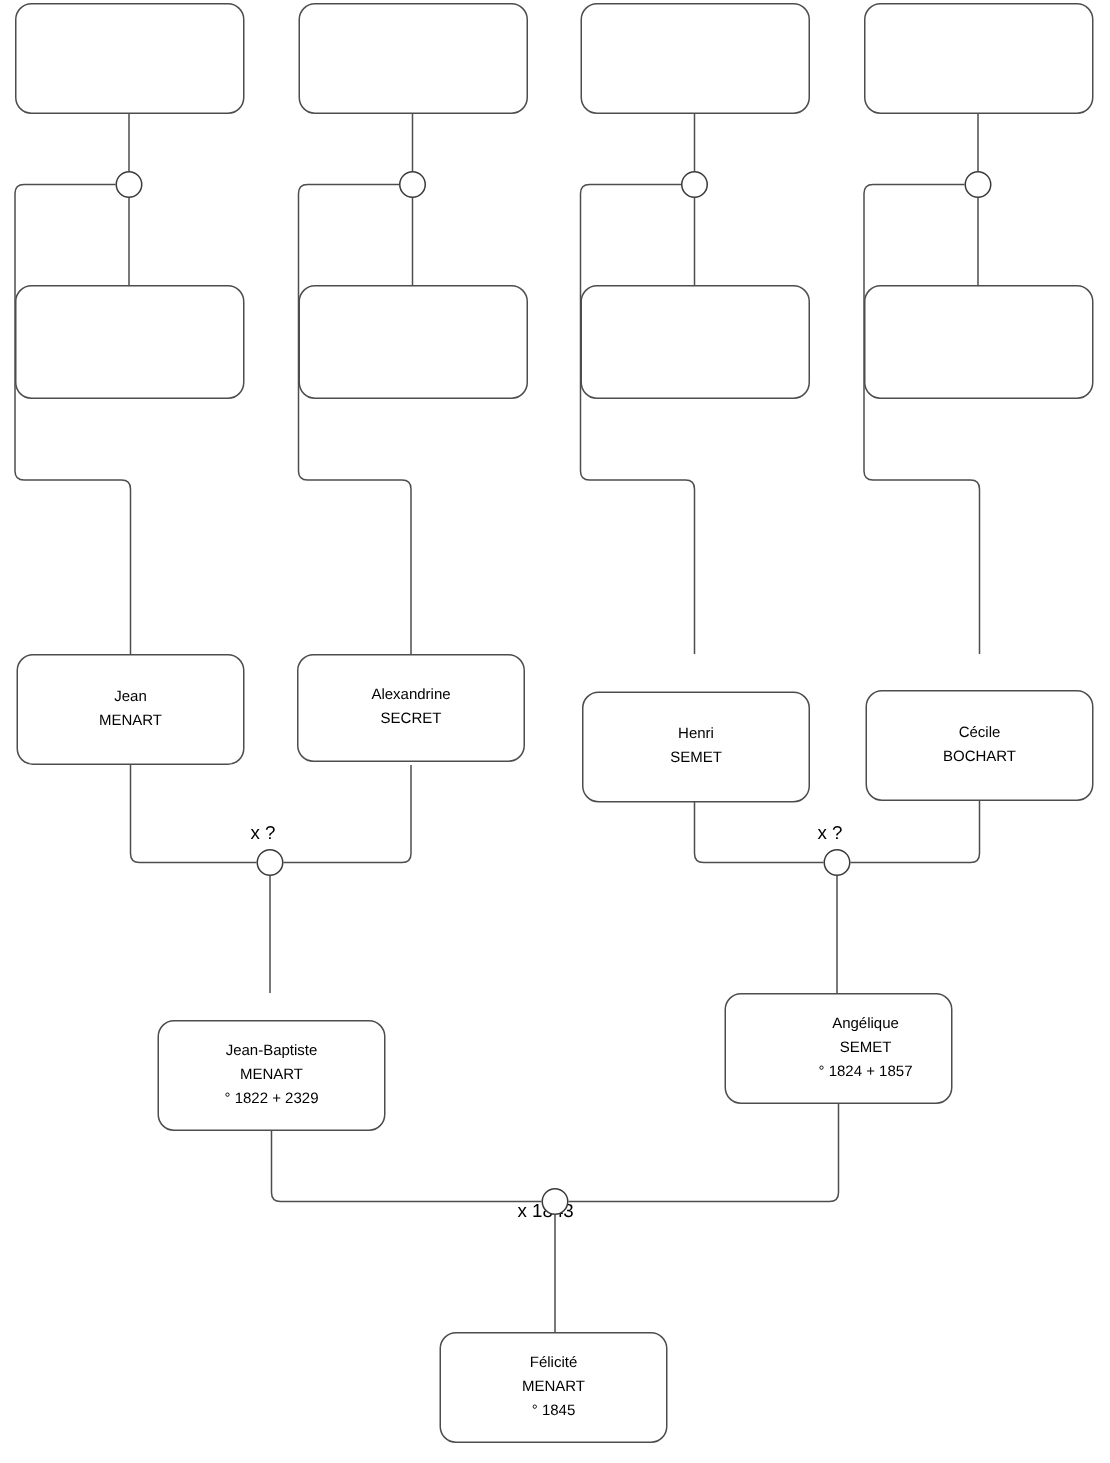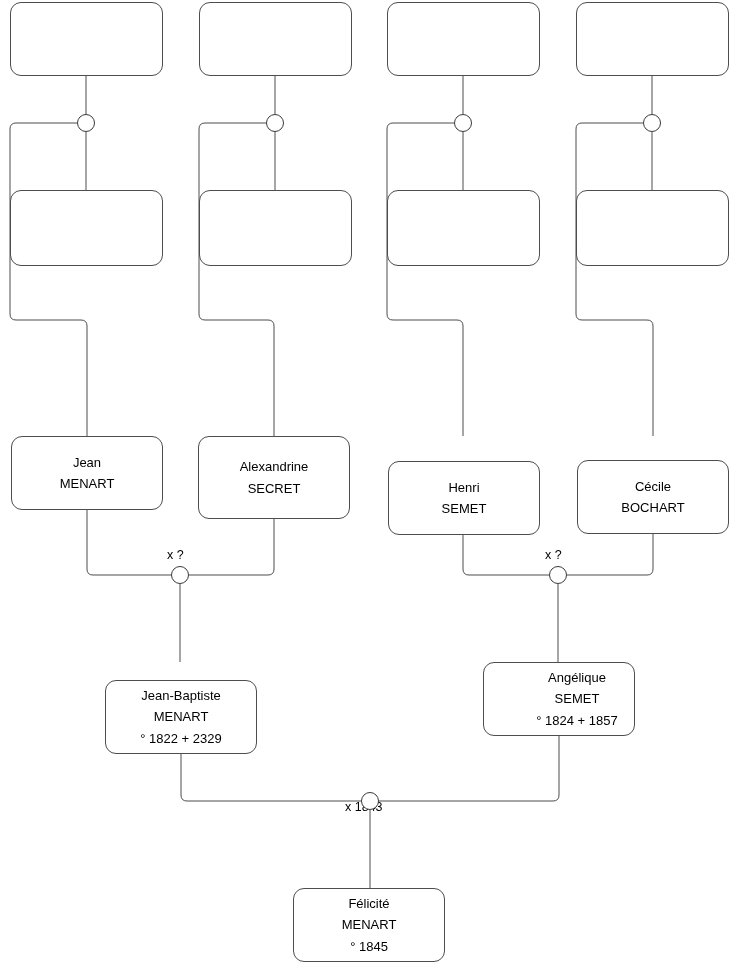--- a/index.html
+++ b/index.html
@@ -31,21 +31,21 @@
     box-sizing: border-box;
     border: 1px solid #4d4d4d;
     border-radius: 11px;
     background: #ffffff;
     display: flex;
     flex-direction: column;
     align-items: center;
     justify-content: center;
     text-align: center;
     color: #000000;
-    font-size: 13px;
+    font-size: 10px;
     line-height: 1.63;
     z-index: 3;
   }
   .person-box .ln {
     display: block;
     white-space: nowrap;
   }
   .union-label {
     position: absolute;
     font-size: 12.5px;
@@ -99,21 +99,21 @@
       <div class="person-box empty" style="left: 387px; top: 2px; width: 153px; height: 74px; border-color: rgb(77, 77, 77);"></div>
       <div class="person-box empty" style="left: 576px; top: 2px; width: 153px; height: 74px; border-color: rgb(77, 77, 77);"></div>
       <div class="person-box empty" style="left: 10px; top: 190px; width: 153px; height: 76px; border-color: rgb(77, 77, 77);"></div>
       <div class="person-box empty" style="left: 199px; top: 190px; width: 153px; height: 76px; border-color: rgb(77, 77, 77);"></div>
       <div class="person-box empty" style="left: 387px; top: 190px; width: 153px; height: 76px; border-color: rgb(77, 77, 77);"></div>
       <div class="person-box empty" style="left: 576px; top: 190px; width: 153px; height: 76px; border-color: rgb(77, 77, 77);"></div>
       <div class="person-box" style="left: 11px; top: 436px; width: 152px; height: 74px; border-color: rgb(77, 77, 77);">
         <span class="ln">Jean</span>
         <span class="ln">MENART</span>
       </div>
-      <div class="person-box" style="left: 198px; top: 436px; width: 152px; height: 83px; border-color: rgb(77, 77, 77);">
+      <div class="person-box" style="left: 198px; top: 436px; width: 152px; height: 72px; border-color: rgb(77, 77, 77);">
         <span class="ln">Alexandrine</span>
         <span class="ln">SECRET</span>
       </div>
       <div class="person-box" style="left: 388px; top: 461px; width: 152px; height: 74px; border-color: rgb(77, 77, 77);">
         <span class="ln">Henri</span>
         <span class="ln">SEMET</span>
       </div>
       <div class="person-box" style="left: 577px; top: 460px; width: 152px; height: 74px; border-color: rgb(77, 77, 77);">
         <span class="ln">Cécile</span>
         <span class="ln">BOCHART</span>

